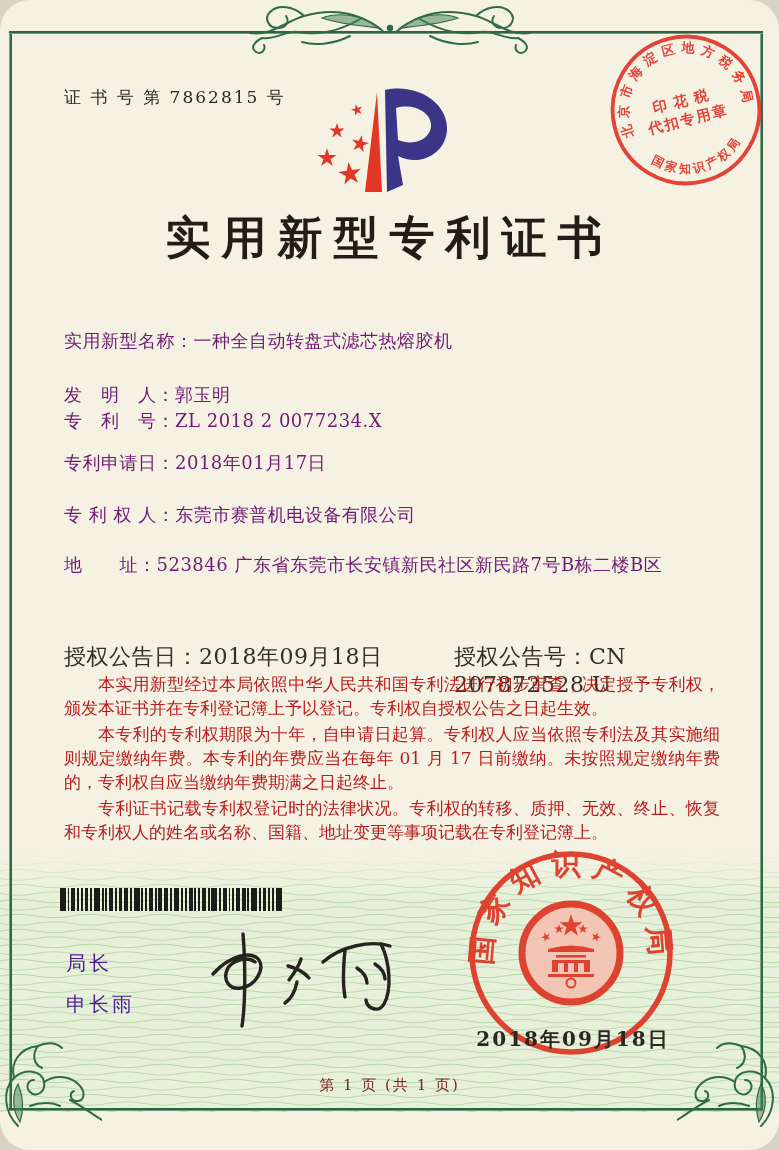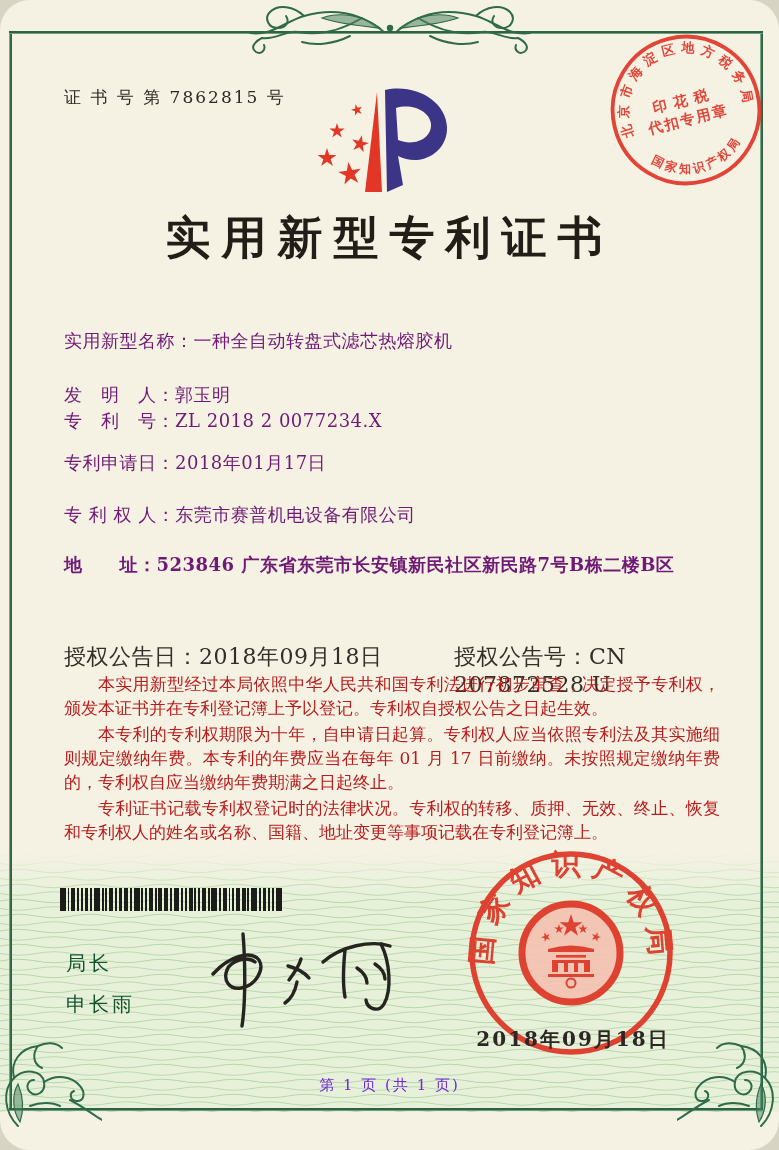--- a/index.html
+++ b/index.html
@@ -18,36 +18,36 @@
   #cert-no{position:absolute;left:64px;top:86px;font-size:17px;letter-spacing:2px;color:#2e2a22;}
   #logo{position:absolute;left:299px;top:80px;}
   #tax-stamp{position:absolute;left:604px;top:28px;transform:rotate(-14deg);opacity:.93;}
   #title{position:absolute;left:0;top:208px;width:779px;text-align:center;
     font-size:45px;font-weight:700;letter-spacing:11px;color:#221e17;}
   #fields{position:absolute;left:64px;top:328px;width:660px;font-size:18px;line-height:26px;color:#701a75;}
   .frow{letter-spacing:.5px;}
   .frow .lab{white-space:pre;}
   .m28{margin-bottom:28px}.m30{}.m16{margin-bottom:16px}
   .m26{margin-bottom:26px}.m24{margin-bottom:24px}
-  #addr-row{padding-left:88px;text-indent:-88px;width:620px;font-weight:bold;}
+  #addr-row{padding-left:88px;text-indent:-88px;width:620px;}
   #grant-row{position:absolute;left:64px;top:642px;width:660px;font-size:22px;letter-spacing:.5px;}
   #grant-right{position:absolute;left:390px;top:0;}
   #paras{position:absolute;left:64px;top:672px;width:656px;
     font-size:17px;line-height:24px;color:#b91c1c;text-align:justify;}
   #paras p{margin:0 0 2px 0;text-indent:2em;}
   #barcode{position:absolute;left:60px;top:888px;height:23px;display:flex;align-items:stretch;}
   #barcode .bar{background:#1b1b18;margin-right:1.9px;flex:none;}
-  #officials{position:absolute;left:66px;top:950px;font-size:20px;color:#14532d;letter-spacing:3px;}
+  #officials{position:absolute;left:66px;top:950px;font-size:20px;color:#4c1d95;letter-spacing:3px;}
   #officials div{margin-bottom:14px;}
   #signature{position:absolute;left:185px;top:922px;}
   #seal{position:absolute;left:464px;top:846px;opacity:.95;}
   #seal-date{position:absolute;left:468px;top:1026px;width:210px;text-align:center;
     font-size:20px;font-weight:700;letter-spacing:2px;color:#2b2722;}
   #footer{position:absolute;left:0;top:1076px;width:779px;text-align:center;
-    font-size:15px;letter-spacing:2px;color:#6d28d9;}
+    font-size:15px;letter-spacing:2px;color:#7f1d1d;}
   .band{position:absolute;left:0;top:852px;}
 </style>
 </head>
 <body>
 
 <div id="page">
 
   <svg class="band" width="779" height="260" viewBox="0 0 779 260">
     <defs>
       <pattern id="wav" width="72" height="15" patternUnits="userSpaceOnUse">

